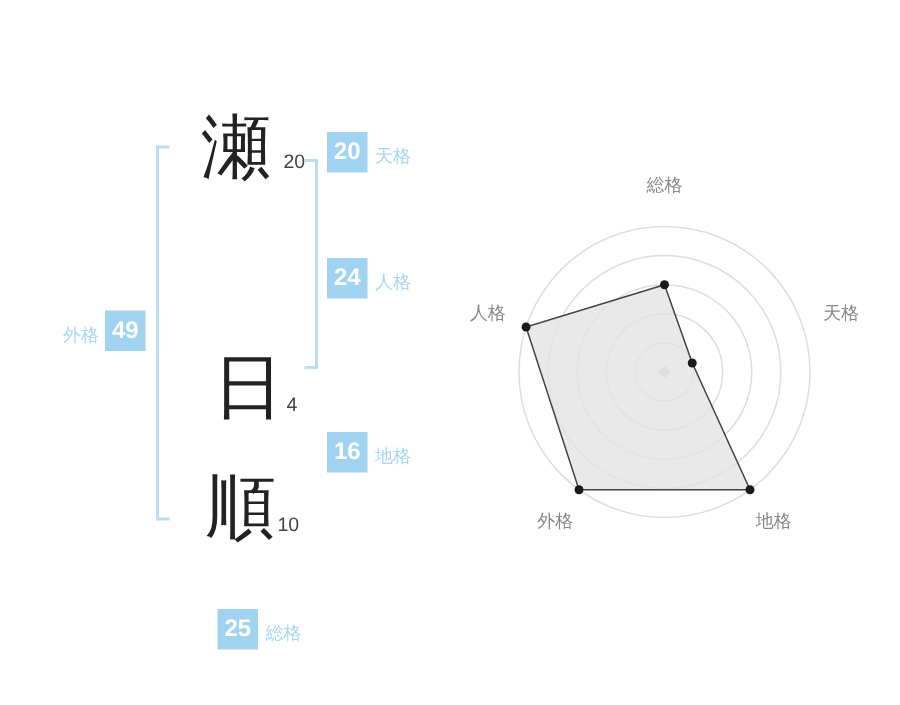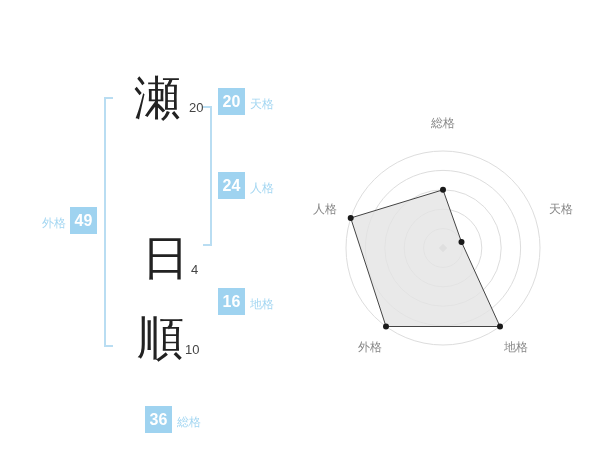--- a/index.html
+++ b/index.html
@@ -66,21 +66,21 @@
 
     <span class="badge" id="badge-tenkaku">20</span>
     <span class="badge-label" id="label-tenkaku">天格</span>
 
     <span class="badge" id="badge-jinkaku">24</span>
     <span class="badge-label" id="label-jinkaku">人格</span>
 
     <span class="badge" id="badge-chikaku">16</span>
     <span class="badge-label" id="label-chikaku">地格</span>
 
-    <span class="badge" id="badge-soukaku">36</span>
+    <span class="badge" id="badge-soukaku">25</span>
     <span class="badge-label" id="label-soukaku">総格</span>
   </div>
 
   <div id="radar-chart"><svg width="270" height="270" viewBox="0 0 270 270">
         <circle cx="135" cy="135" r="19.4" fill="none" stroke="#dddddd" stroke-width="1"></circle>
         <circle cx="135" cy="135" r="38.8" fill="none" stroke="#dddddd" stroke-width="1"></circle>
         <circle cx="135" cy="135" r="58.2" fill="none" stroke="#dddddd" stroke-width="1"></circle>
         <circle cx="135" cy="135" r="77.6" fill="none" stroke="#dddddd" stroke-width="1"></circle>
         <circle cx="135" cy="135" r="97.0" fill="none" stroke="#dddddd" stroke-width="1"></circle>
         <rect x="132" y="132" width="6" height="6" fill="#cccccc" transform="rotate(45 135 135)"></rect>

